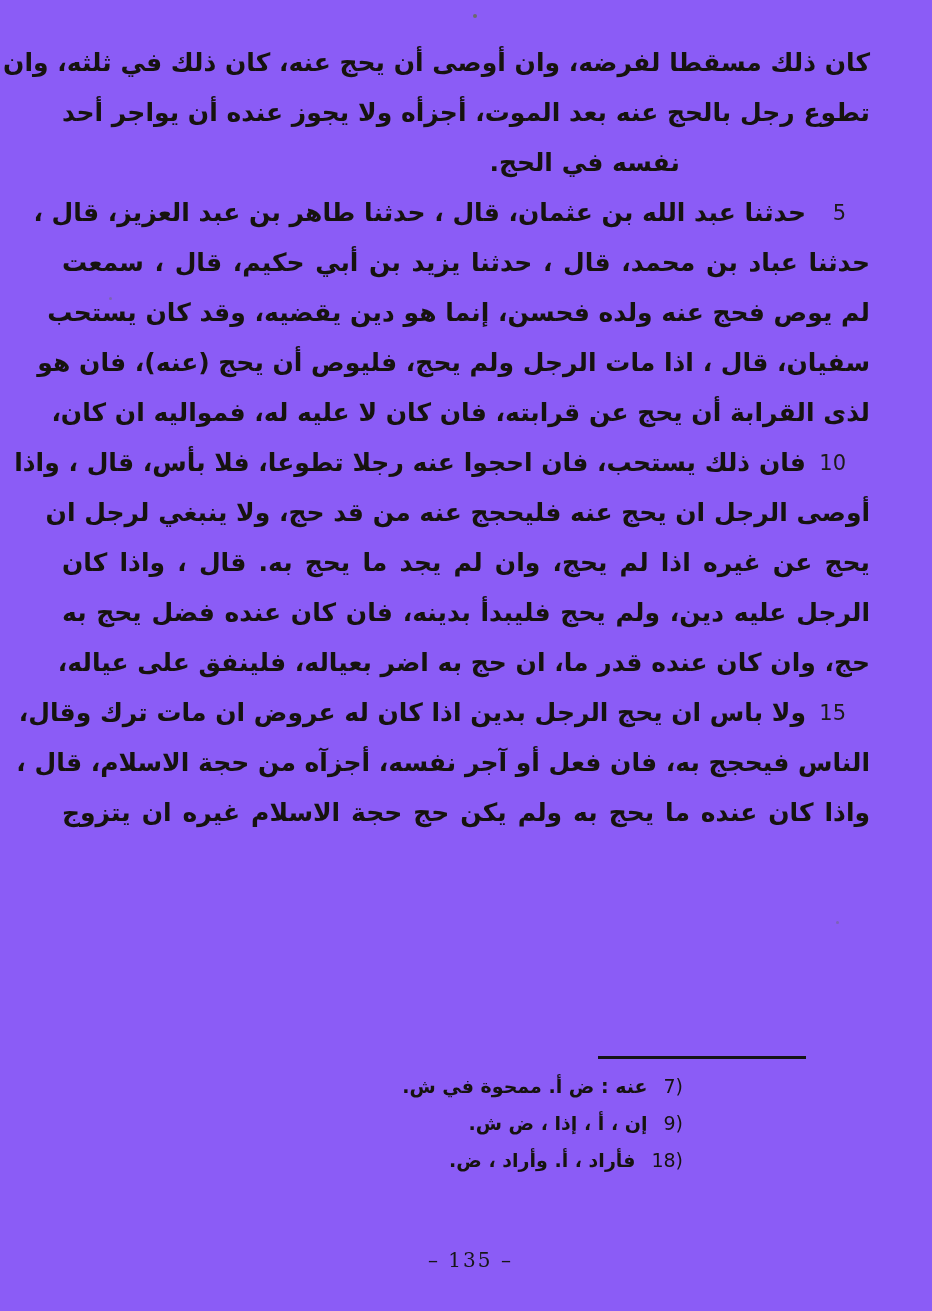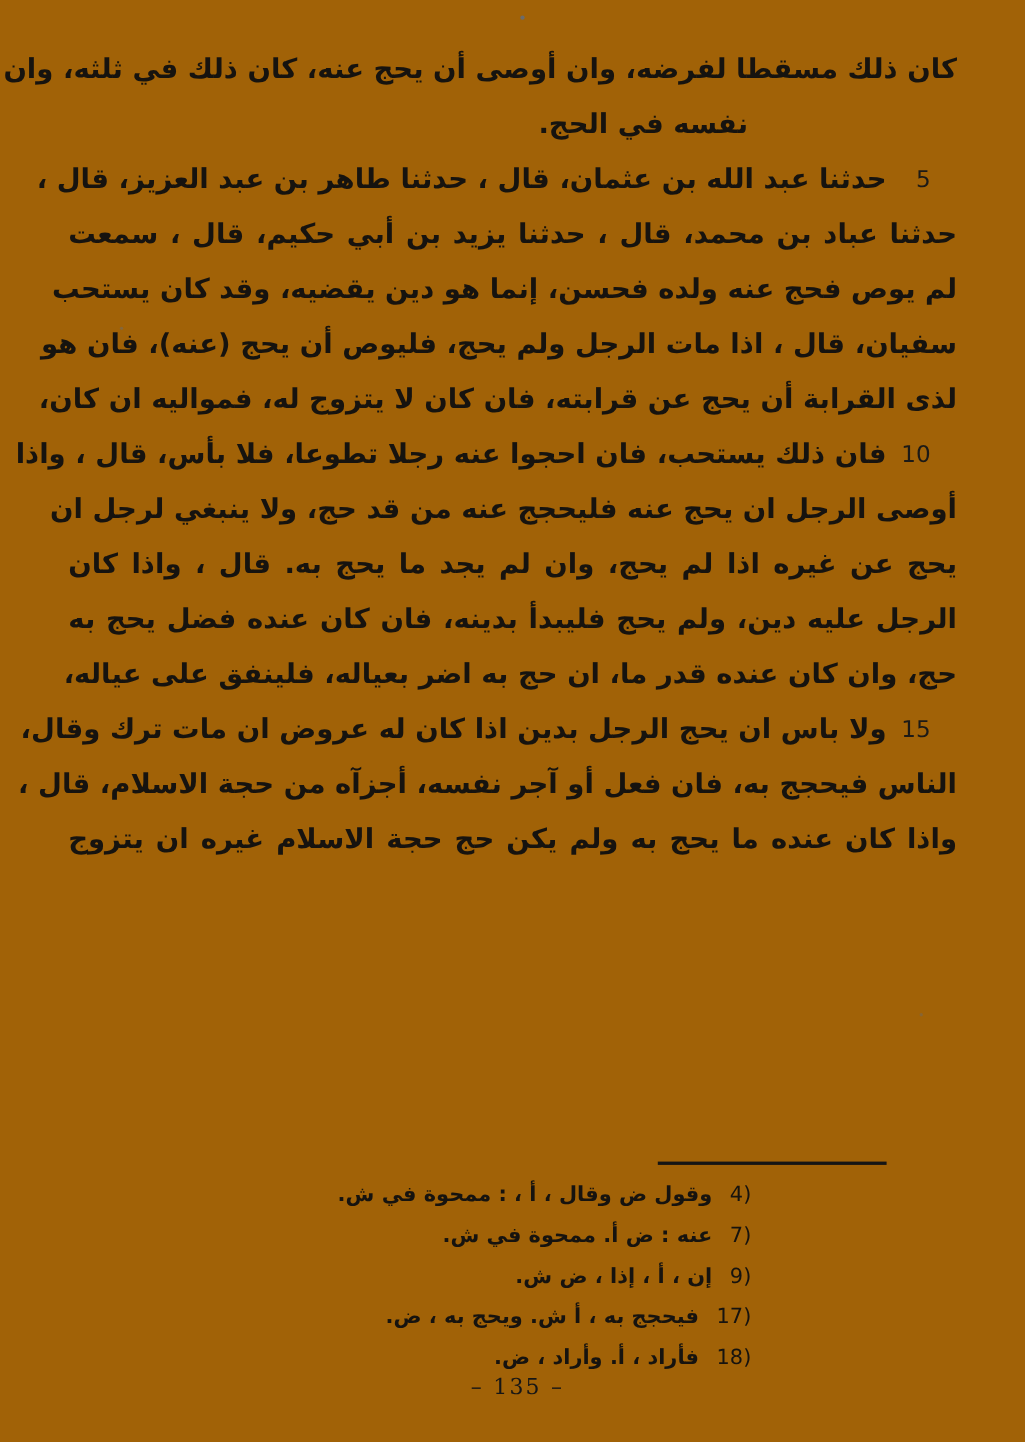--- a/index.html
+++ b/index.html
@@ -1,20 +1,20 @@
 <!DOCTYPE html>
 <html lang="ar"><head>
 <meta charset="utf-8">
 <style>
   html, body { margin: 0; padding: 0; background: #ffffff; }
   .page {
     position: relative;
     width: 932px;
     height: 1311px;
-    background: #a16207;
+    background: #8b5cf6;
     overflow: hidden;
     font-family: "DejaVu Sans", sans-serif;
   }
   
   .text-block {
     position: absolute;
     top: 38px;
     left: 62px;
     right: 62px;
     direction: rtl;
@@ -105,38 +105,41 @@
 <div class="page">
 
   <div class="speck s1"></div>
   <div class="speck s2"></div>
   <div class="speck s3"></div>
 
   <main class="text-block">
     <div class="line">
         <span class="t">كان ذلك مسقطا لفرضه، وان أوصى أن يحج عنه، كان ذلك في ثلثه، وان</span>
       </div>
+    <div class="line">
+        <span class="t">تطوع رجل بالحج عنه بعد الموت، أجزأه ولا يجوز عنده أن يواجر أحد</span>
+      </div>
     <div class="line ln-last">
         <span class="t">نفسه في الحج.</span>
       </div>
     <div class="line ln-numbered">
       <span class="lineno">5</span>
       <span class="t">حدثنا عبد الله بن عثمان، قال ، حدثنا طاهر بن عبد العزيز، قال ،</span>
     </div>
     <div class="line">
         <span class="t">حدثنا عباد بن محمد، قال ، حدثنا يزيد بن أبي حكيم، قال ، سمعت</span>
       </div>
     <div class="line">
         <span class="t">لم يوص فحج عنه ولده فحسن، إنما هو دين يقضيه، وقد كان يستحب</span>
       </div>
     <div class="line">
         <span class="t">سفيان، قال ، اذا مات الرجل ولم يحج، فليوص أن يحج (عنه)، فان هو</span>
       </div>
     <div class="line">
-        <span class="t">لذى القرابة أن يحج عن قرابته، فان كان لا يتزوج له، فمواليه ان كان،</span>
+        <span class="t">لذى القرابة أن يحج عن قرابته، فان كان لا عليه له، فمواليه ان كان،</span>
       </div>
     <div class="line ln-numbered">
       <span class="lineno">10</span>
       <span class="t">فان ذلك يستحب، فان احجوا عنه رجلا تطوعا، فلا بأس، قال ، واذا</span>
     </div>
     <div class="line">
         <span class="t">أوصى الرجل ان يحج عنه فليحجج عنه من قد حج، ولا ينبغي لرجل ان</span>
       </div>
     <div class="line">
         <span class="t">يحج عن غيره اذا لم يحج، وان لم يجد ما يحج به. قال ، واذا كان</span>
@@ -156,30 +159,24 @@
       </div>
     <div class="line">
         <span class="t">واذا كان عنده ما يحج به ولم يكن حج حجة الاسلام غيره ان يتزوج</span>
       </div>
   </main>
 
   <div class="fn-rule"></div>
 
   <section class="footnotes">
     <div class="fn">
-      <span class="fn-num">4)</span><span class="fn-text">وقول ض وقال ، أ ، : ممحوة في ش.</span>
-    </div>
-    <div class="fn">
       <span class="fn-num">7)</span><span class="fn-text">عنه : ض أ. ممحوة في ش.</span>
     </div>
     <div class="fn">
       <span class="fn-num">9)</span><span class="fn-text">إن ، أ ، إذا ، ض ش.</span>
-    </div>
-    <div class="fn">
-      <span class="fn-num">17)</span><span class="fn-text">فيحجج به ، أ ش. ويحج به ، ض.</span>
     </div>
     <div class="fn">
       <span class="fn-num">18)</span><span class="fn-text">فأراد ، أ. وأراد ، ض.</span>
     </div>
   </section>
 
   <div class="pageno">– 135 –</div>
 
 </div>
 

